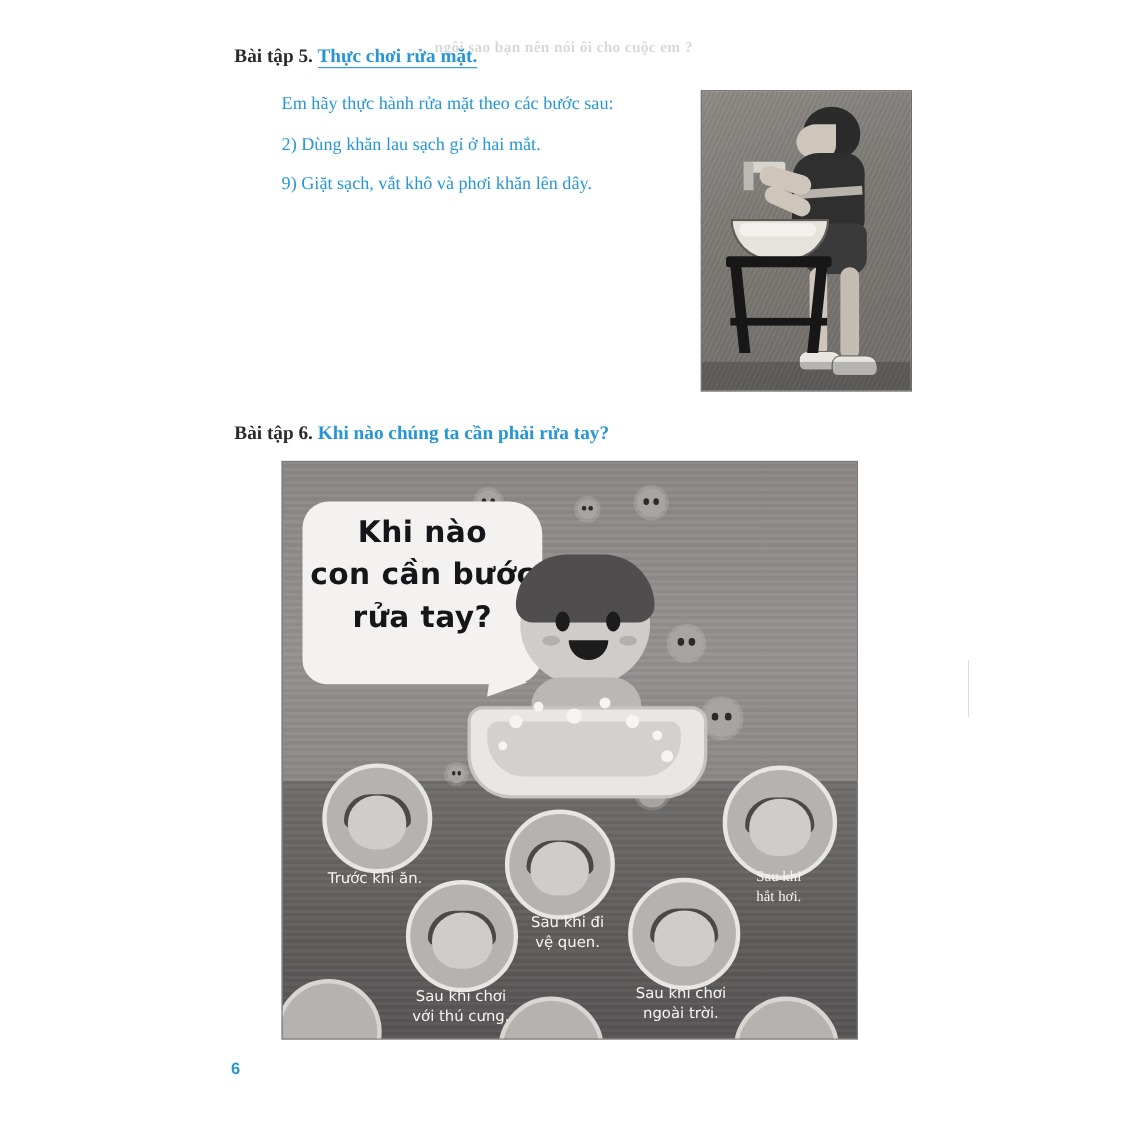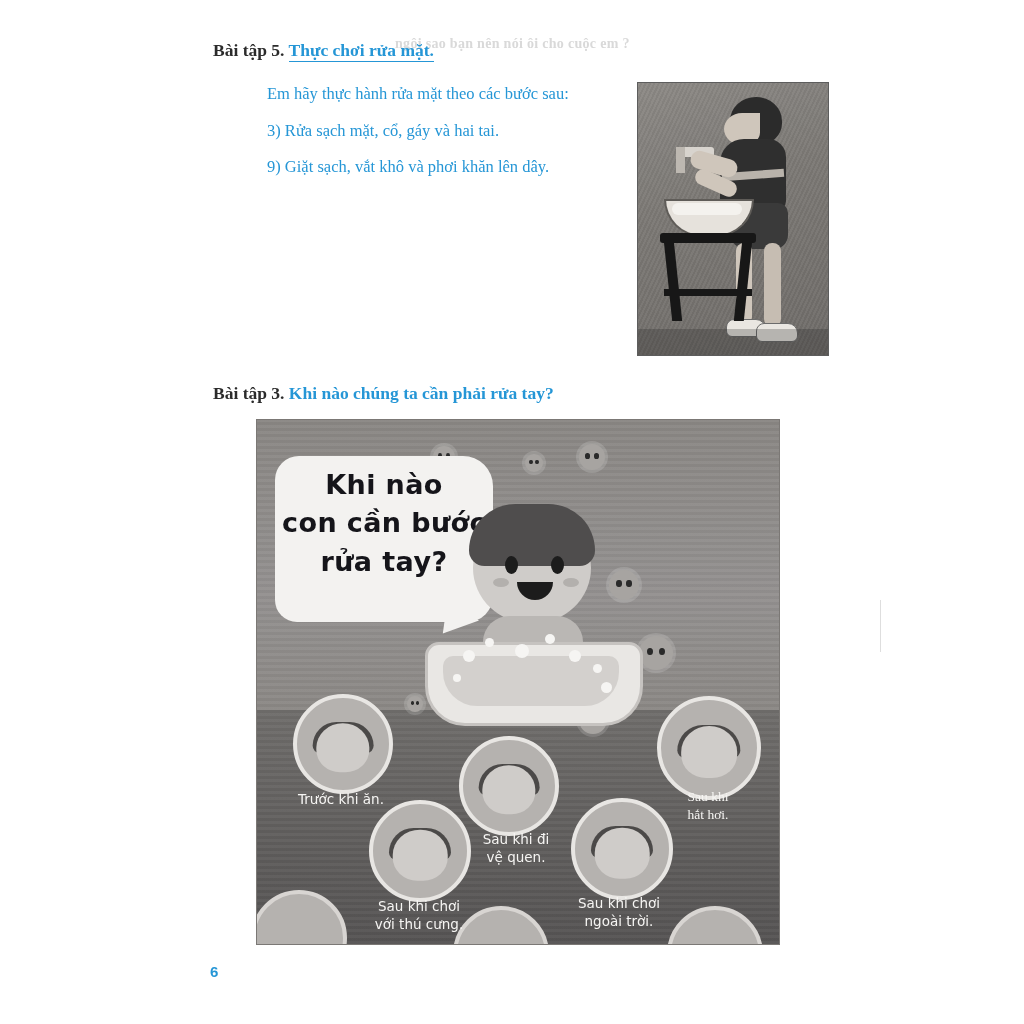--- a/index.html
+++ b/index.html
@@ -56,21 +56,21 @@
   .ex5-body {
     position: absolute;
     left: 253px;
     top: 86px;
     width: 370px;
     color: #2596d6;
     font-size: 16.5px;
     line-height: 1.0;
   }
   .ex5-body p {
-    margin: 0 0 20px 14px;
+    margin: 0 0 20px 3px;
     white-space: nowrap;
   }
 
   .ex5-photo {
     position: absolute;
     left: 637px;
     top: 82px;
     width: 190px;
     height: 272px;
     border: 1px solid #5d5d5d;
@@ -419,21 +419,21 @@
 
   <div class="ghost-line">ngôi sao bạn nên nói ôi cho cuộc em ?</div>
 
   <div class="ex5-heading">
     <span class="label">Bài tập 5.</span>
     <span class="title">Thực chơi rửa mặt.</span>
   </div>
 
   <div class="ex5-body">
     <p>Em hãy thực hành rửa mặt theo các bước sau:</p>
-    <p>3) Rửa sạch mặt, cổ, gáy và hai tai.</p>
+    <p>2) Dùng khăn lau sạch gỉ ở hai mắt.</p>
     <p>9) Giặt sạch, vắt khô và phơi khăn lên dây.</p>
   </div>
 
   <div class="ex5-photo">
     <div class="photo-grain"></div>
     <div class="faucet"></div>
     <div class="faucet-stem"></div>
     <div class="boy-head"></div>
     <div class="boy-face"></div>
     <div class="boy-shirt"></div>
@@ -448,21 +448,21 @@
     <div class="basin"></div>
     <div class="basin-water"></div>
     <div class="stool-top"></div>
     <div class="stool-leg-l"></div>
     <div class="stool-leg-r"></div>
     <div class="stool-bar"></div>
     <div class="floor"></div>
   </div>
 
   <div class="ex6-heading">
-    <span class="label">Bài tập 3.</span>
+    <span class="label">Bài tập 6.</span>
     <span class="title">Khi nào chúng ta cần phải rửa tay?</span>
   </div>
 
   <div class="poster">
     <div class="poster-top"></div>
     <div class="poster-bottom"></div>
     <div class="poster-texture"></div>
 
     <div class="germ" style="left:176px; top:26px; width:22px; height:22px;"></div>
     <div class="germ" style="left:268px; top:34px; width:18px; height:18px;"></div>

